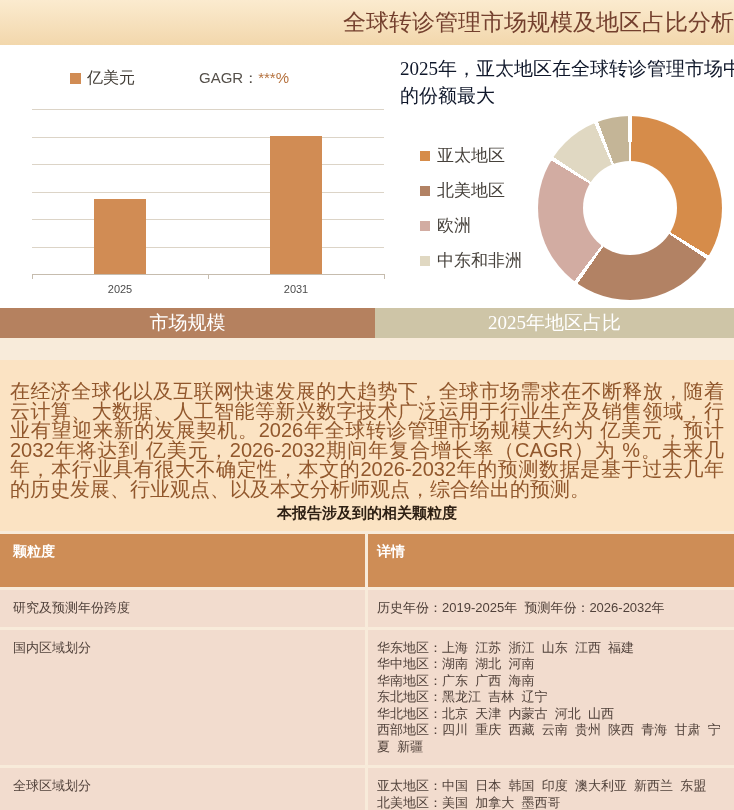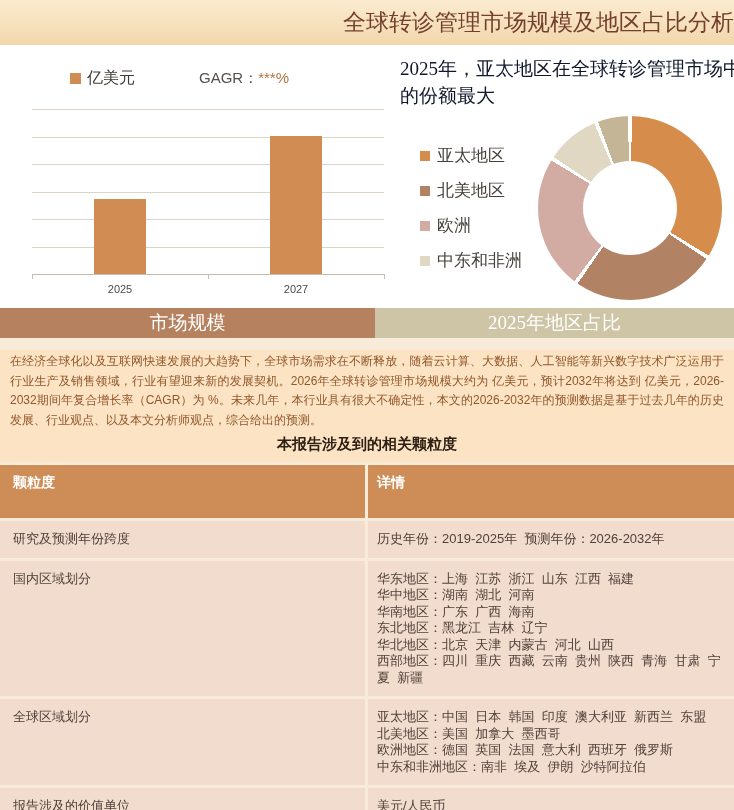--- a/index.html
+++ b/index.html
@@ -42,22 +42,22 @@
 
   
   .tabs{position:absolute;left:0;top:308px;width:734px;height:30px;display:flex;}
   .tab{height:30px;line-height:30px;text-align:center;color:#fff;font-size:19px;
     font-family:"Liberation Serif", serif;cursor:pointer;}
   .tab-active{width:375px;background:#B5815F;}
   .tab-inactive{flex:1;background:#CEC5A7;}
 
   
   .lower{position:absolute;left:0;top:338px;width:734px;height:472px;background:#F8EBDA;}
-  .summary{margin:12px 0 0 0;padding:2px 10px 2px 10px;background:#FBE3C3;
-    font-size:12px;line-height:19.5px;color:#91572C;text-align:justify;}
+  .summary{margin:22px 0 0 0;padding:22px 10px 2px 10px;background:#FBE3C3;
+    font-size:20px;line-height:19.5px;color:#91572C;text-align:justify;}
   .granularity-title{background:#FBE3C3;text-align:center;font-weight:bold;
     font-size:15px;color:#2E2014;padding:3px 0 8px 0;}
   .gtable{margin-top:3px;}
   .trow{display:flex;margin-bottom:3px;}
   .tcell{box-sizing:border-box;white-space:pre-wrap;}
   .tcell.left{width:365px;margin-right:3px;padding:10px 10px 10px 13px;}
   .tcell.right{flex:1;padding:10px 8px 10px 9px;}
   .thead .tcell{background:#CE8D56;color:#fff;font-weight:bold;font-size:14px;
     padding-top:9px;padding-bottom:26px;}
   .tbody-row .tcell{background:#F2DCCE;color:#50413A;font-size:13px;line-height:16.5px;}
@@ -74,21 +74,21 @@
     <div class="bar-panel">
       <div class="bar-legend">
         <span class="sq" style="background: rgb(209, 140, 84);"></span>
         <span>亿美元</span>
         <span class="cagr"><span>GAGR：</span><span class="stars">***%</span></span>
       </div>
       <div class="bar-plot" id="bar-plot">
           <div class="bar" style="left: 25%; height: 45.5%; background: rgb(209, 140, 84);"></div>
           <div class="bar-label" style="left: 25%;">2025</div>
           <div class="bar" style="left: 75%; height: 83.5%; background: rgb(209, 140, 84);"></div>
-          <div class="bar-label" style="left: 75%;">2027</div>
+          <div class="bar-label" style="left: 75%;">2031</div>
           <div class="axis-tick" style="left: 0%;"></div>
           <div class="axis-tick" style="left: 50%;"></div>
           <div class="axis-tick" style="left: 100%;"></div>
         </div>
     </div>
 
     <div class="donut-panel">
       <div class="donut-heading">2025年，亚太地区在全球转诊管理市场中的份额最大</div>
       <div class="donut-legend" id="donut-legend">
           <div class="legend-item">

